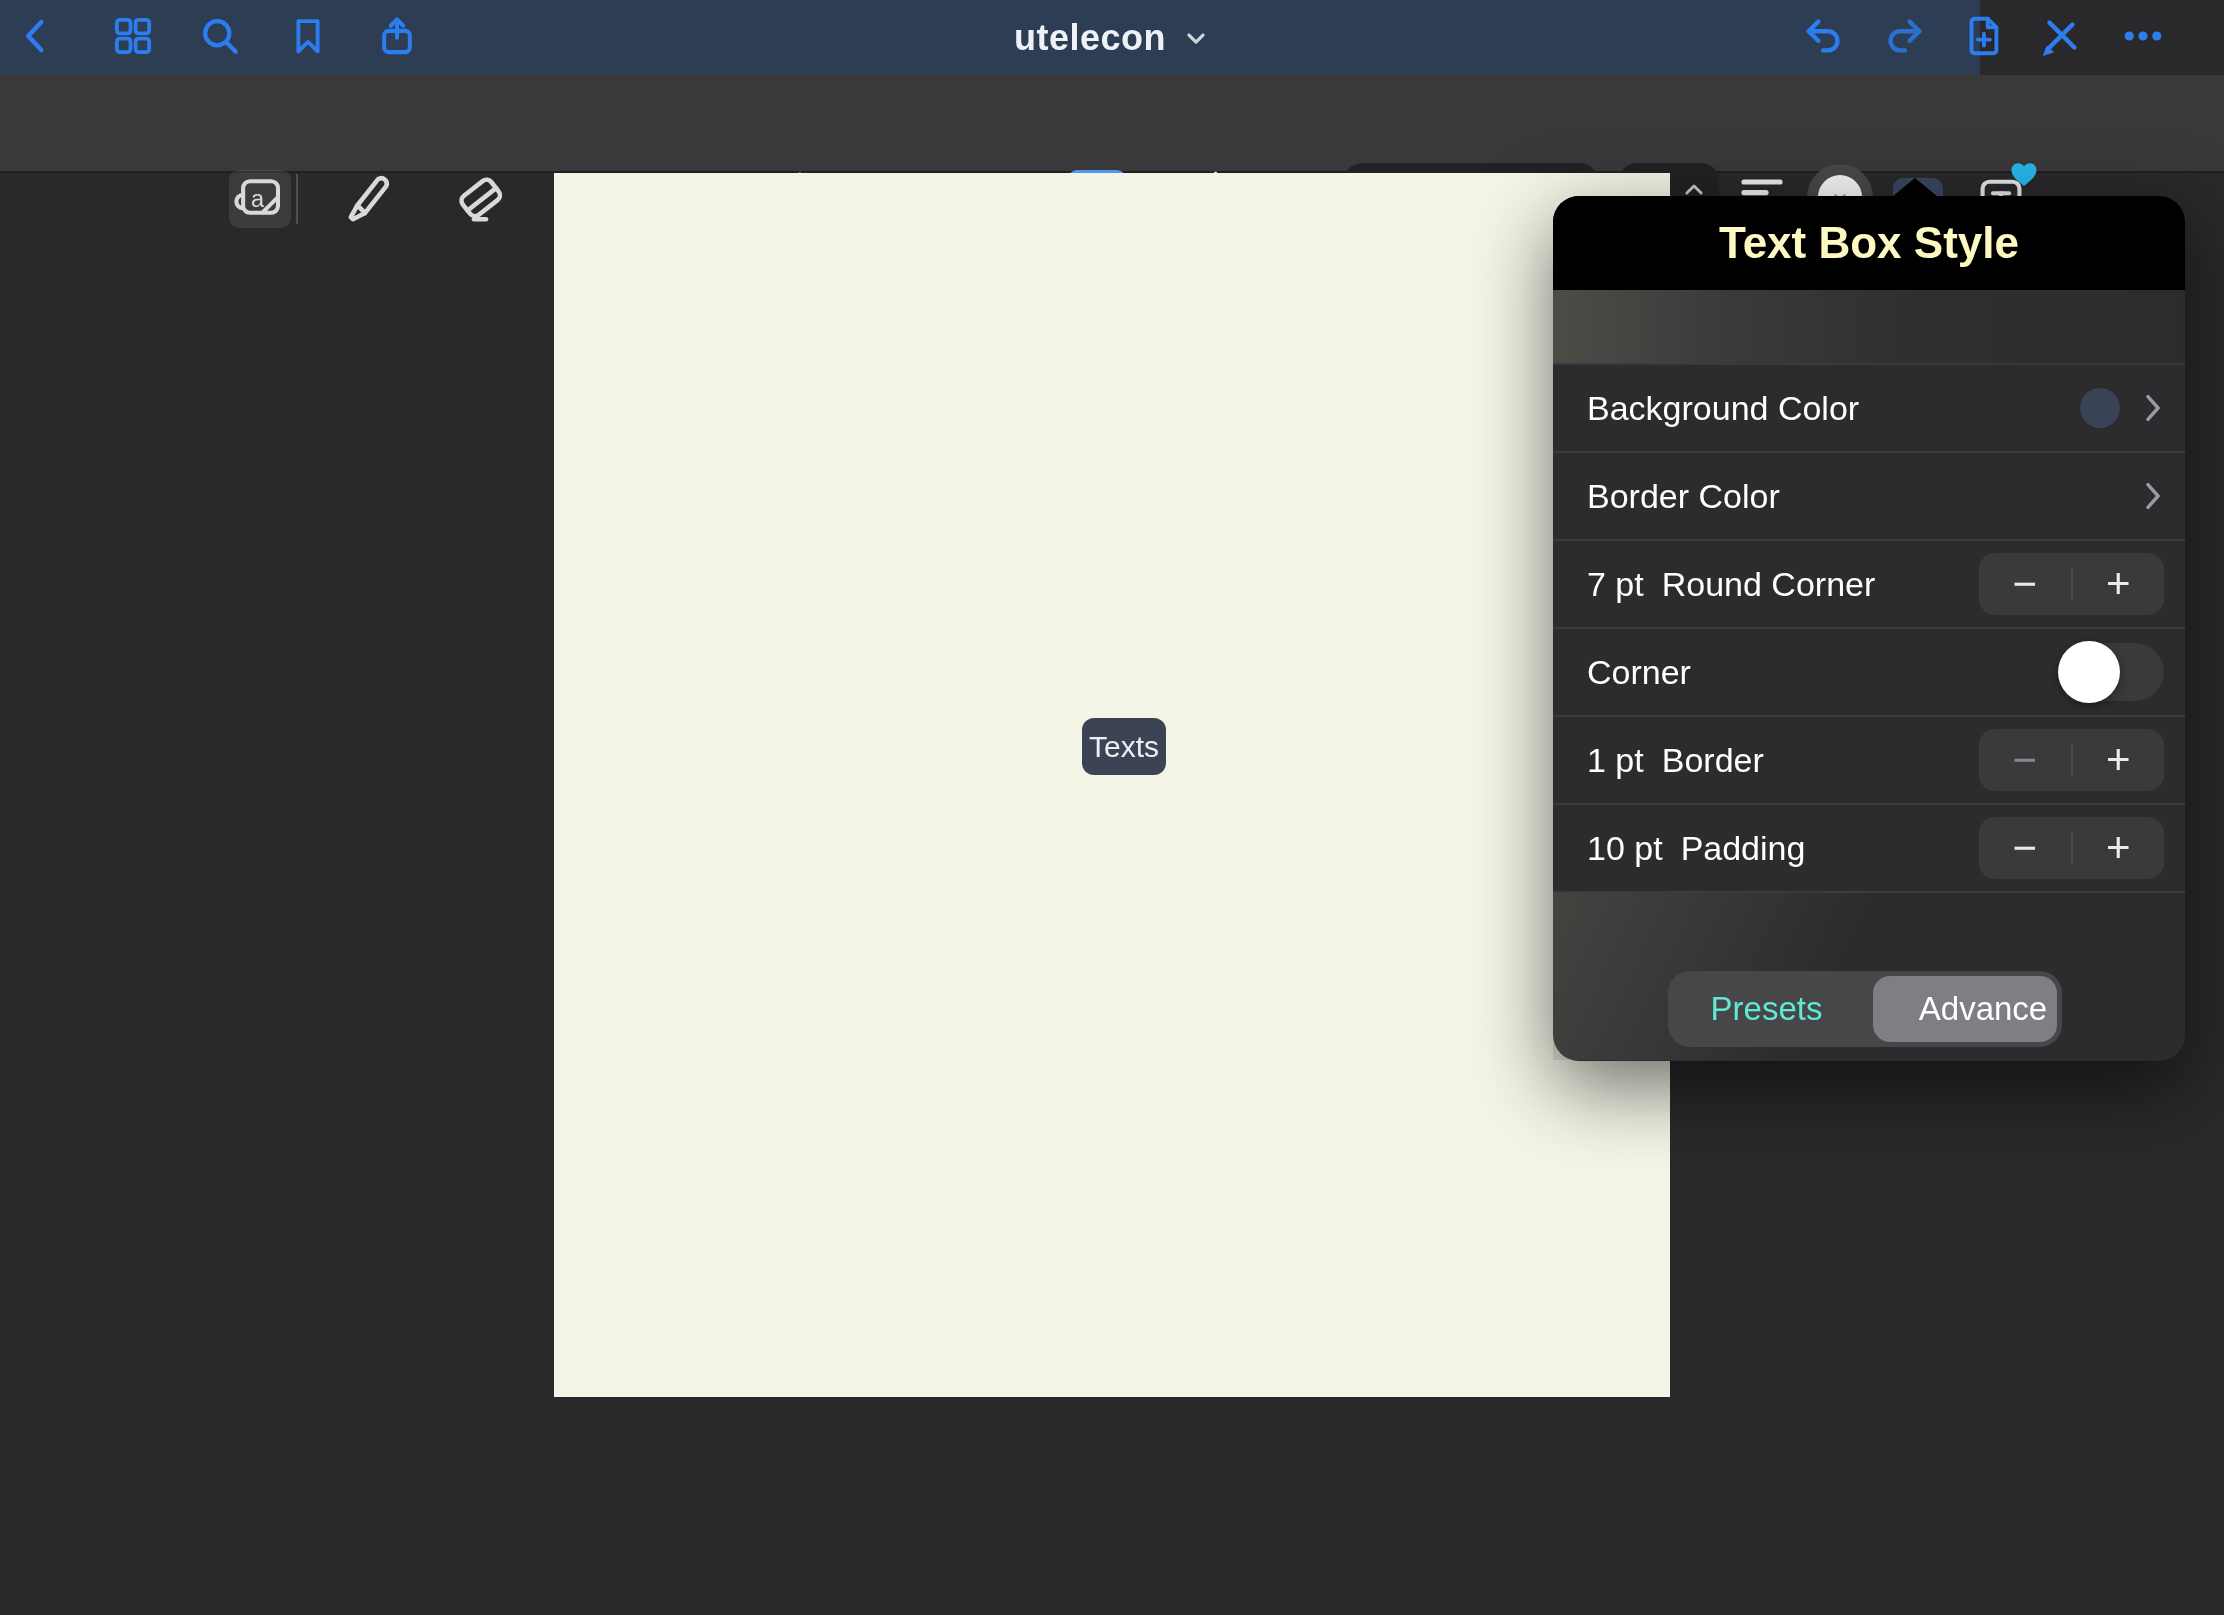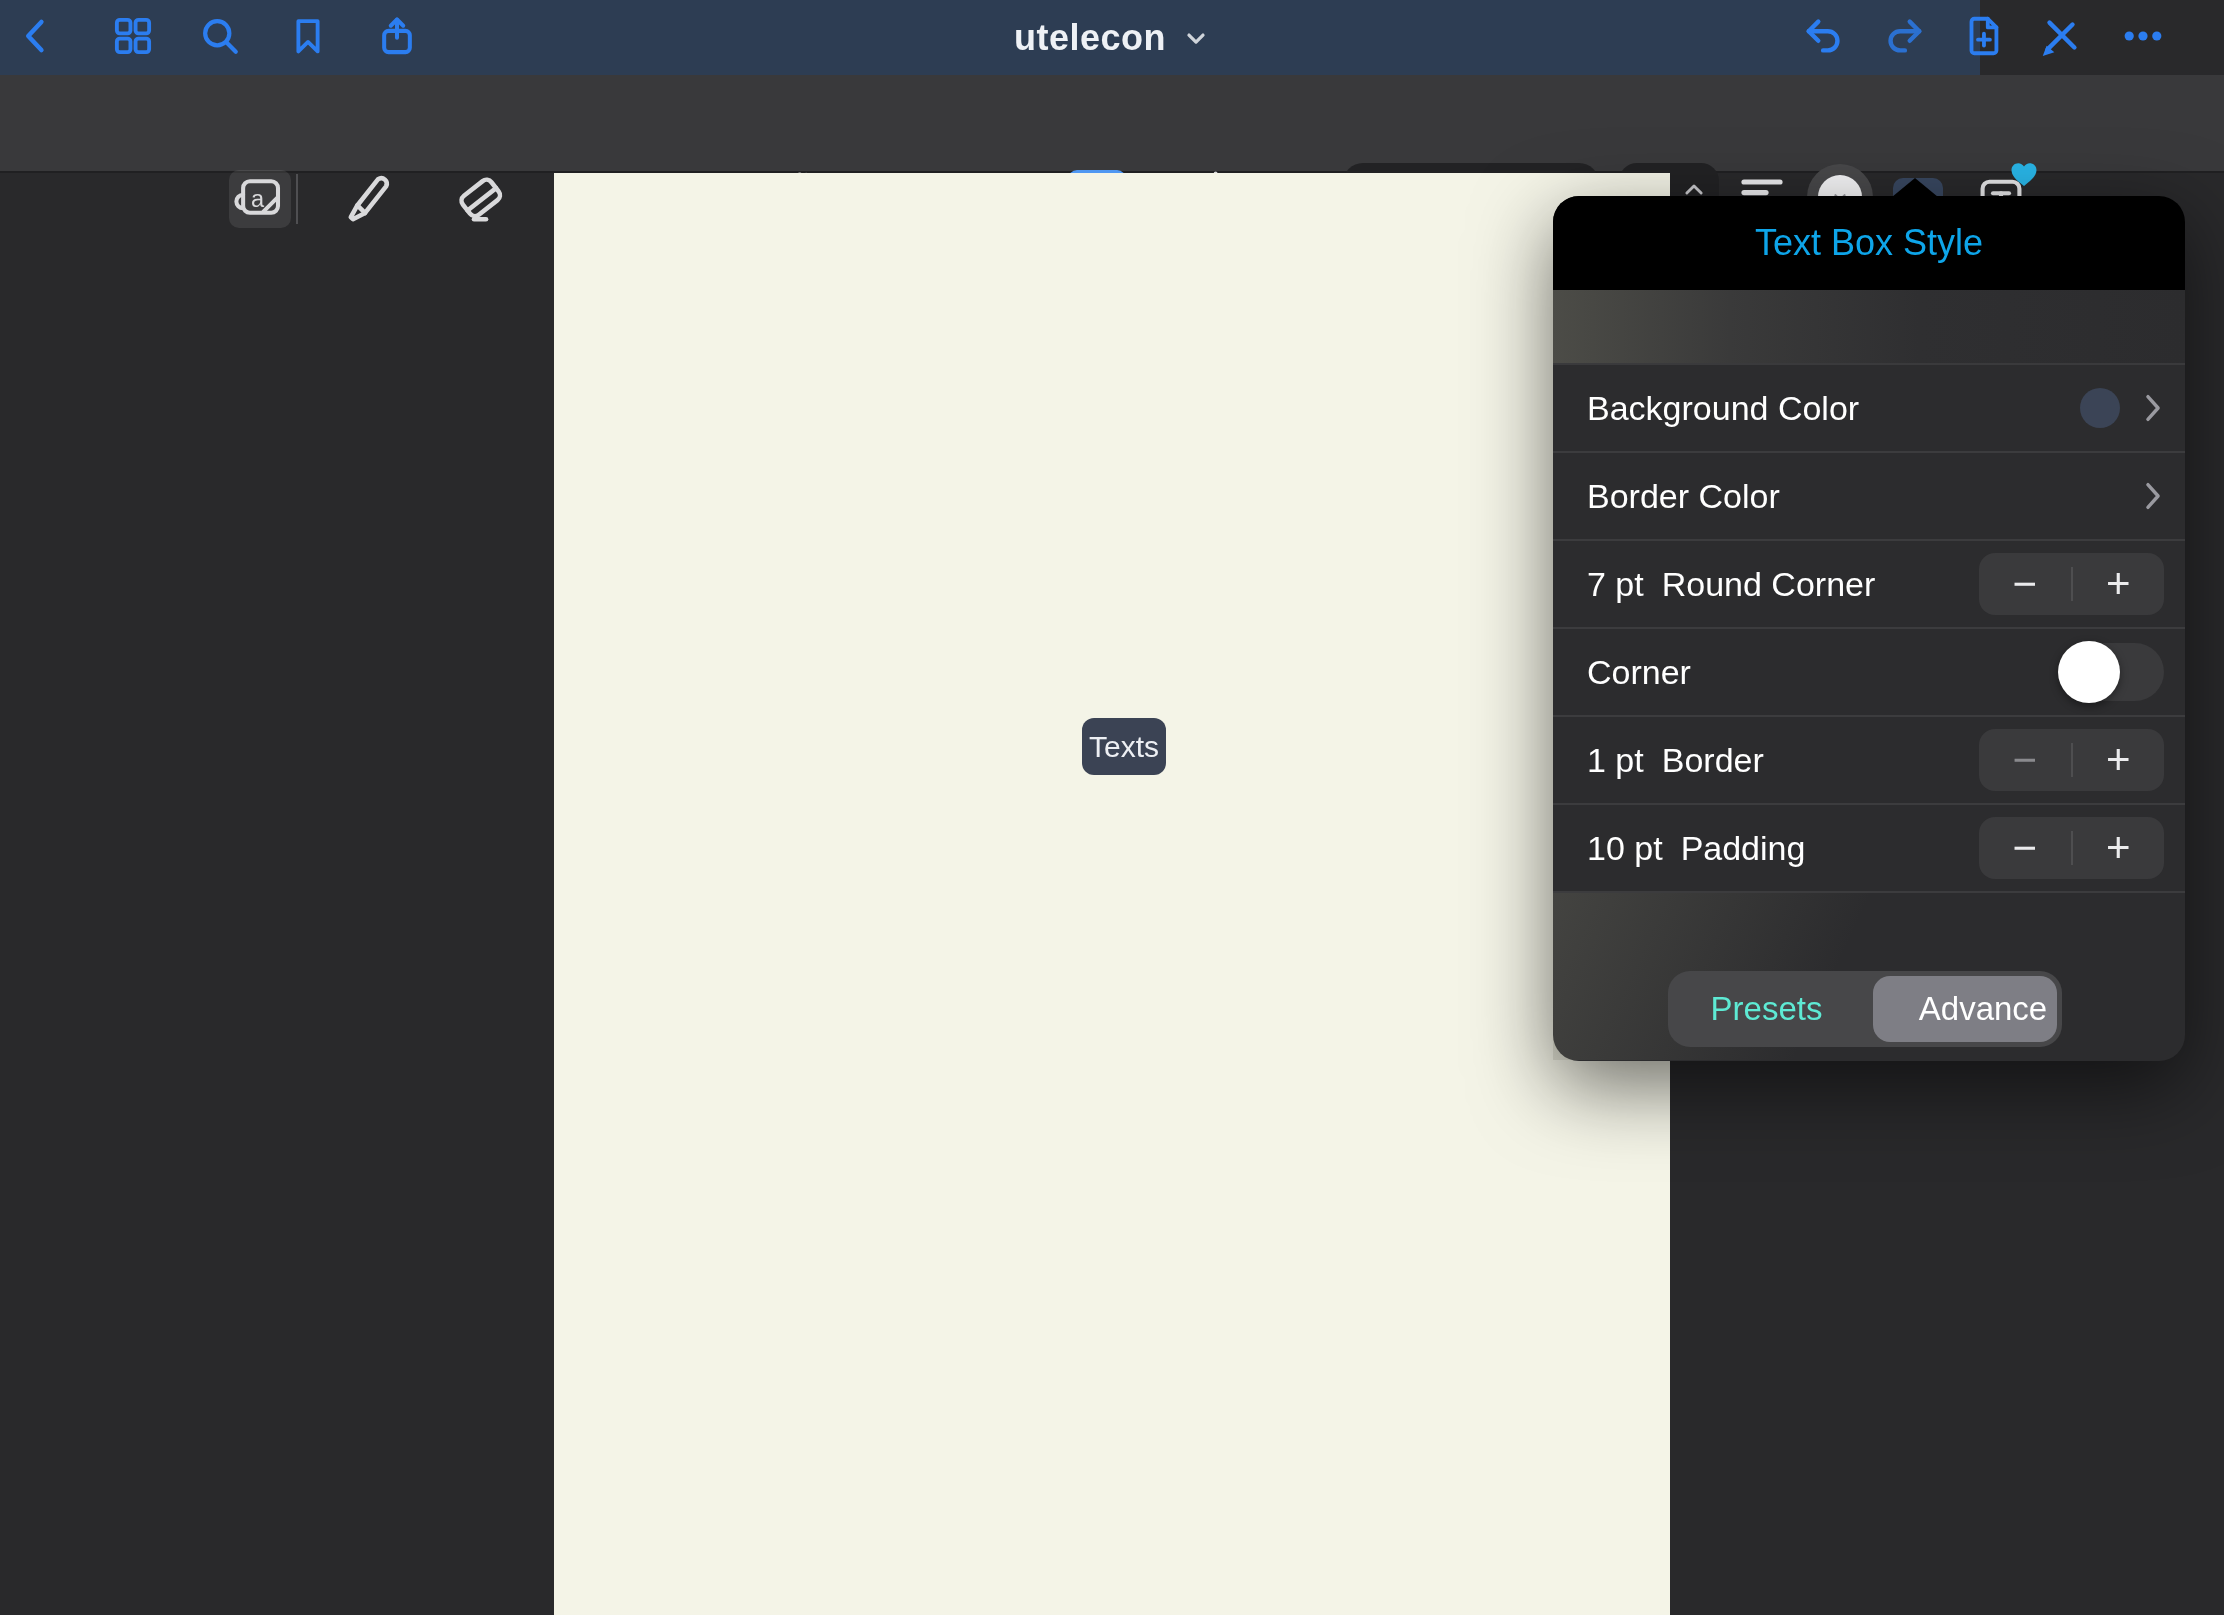--- a/index.html
+++ b/index.html
@@ -34,34 +34,34 @@
             font-size:36px;font-weight:600;}
   .colorwell{position:absolute;left:1807px;top:89px;width:66px;height:66px;border-radius:50%;
              background:#48484a;}
   .colorwell-inner{position:absolute;left:11px;top:11px;width:44px;height:44px;border-radius:50%;
              background:#f5f5f7;display:flex;align-items:center;justify-content:center;}
   .faint-style-rect{position:absolute;left:1893px;top:103px;width:50px;height:44px;border-radius:10px;
              background:#3b4c6a;opacity:.85;}
   .theart{position:absolute;left:1975px;top:97px;width:52px;height:52px;color:#e6e6e8;}
 
   
-  .page{position:absolute;left:554px;top:173px;width:1116px;height:1442px;background:#f4f4e7;}
+  .page{position:absolute;left:554px;top:173px;width:1116px;height:1224px;background:#f4f4e7;}
   .textbox{position:absolute;left:528px;top:545px;width:84px;height:57px;border-radius:12px;
            background:#3b4354;display:flex;align-items:center;justify-content:center;
            color:#edeff3;font-size:30px;}
 
   
   .popover{position:absolute;left:1553px;top:196px;width:632px;height:865px;border-radius:26px;
            background:#2c2c2e;box-shadow:0 26px 80px rgba(0,0,0,.55);}
   .pop-arrow{position:absolute;left:339px;top:-18px;width:0;height:0;
              border-left:23px solid transparent;border-right:23px solid transparent;
              border-bottom:19px solid #000;}
   .pop-header{height:94px;background:#000;border-radius:26px 26px 0 0;
               display:flex;align-items:center;justify-content:center;}
-  .pop-title{color:#0ea5e9;font-size:36px;font-weight:normal;}
+  .pop-title{color:#fef9c3;font-size:44px;font-weight:bold;}
   .preview-strip{height:73px;border-bottom:2px solid #3a3a3c;box-sizing:content-box;
         background:linear-gradient(90deg,#4c4c47 0%,#3a3a3a 28%,#2f2f31 58%,#2c2c2e 100%);}
   .pop-row{height:88px;box-sizing:border-box;border-bottom:2px solid #3c3c3e;
            display:flex;align-items:center;padding:0 21px 0 34px;color:#fff;font-size:34px;}
   .row-value{margin-right:18px;}
   .row-spacer{flex:1;}
   .swatch{width:40px;height:40px;border-radius:50%;background:#3b4456;margin-right:22px;}
   .stepper{width:185px;height:62px;border-radius:16px;background:#3a3a3c;
            display:flex;align-items:center;}
   .step{flex:1;height:100%;display:flex;align-items:center;justify-content:center;

